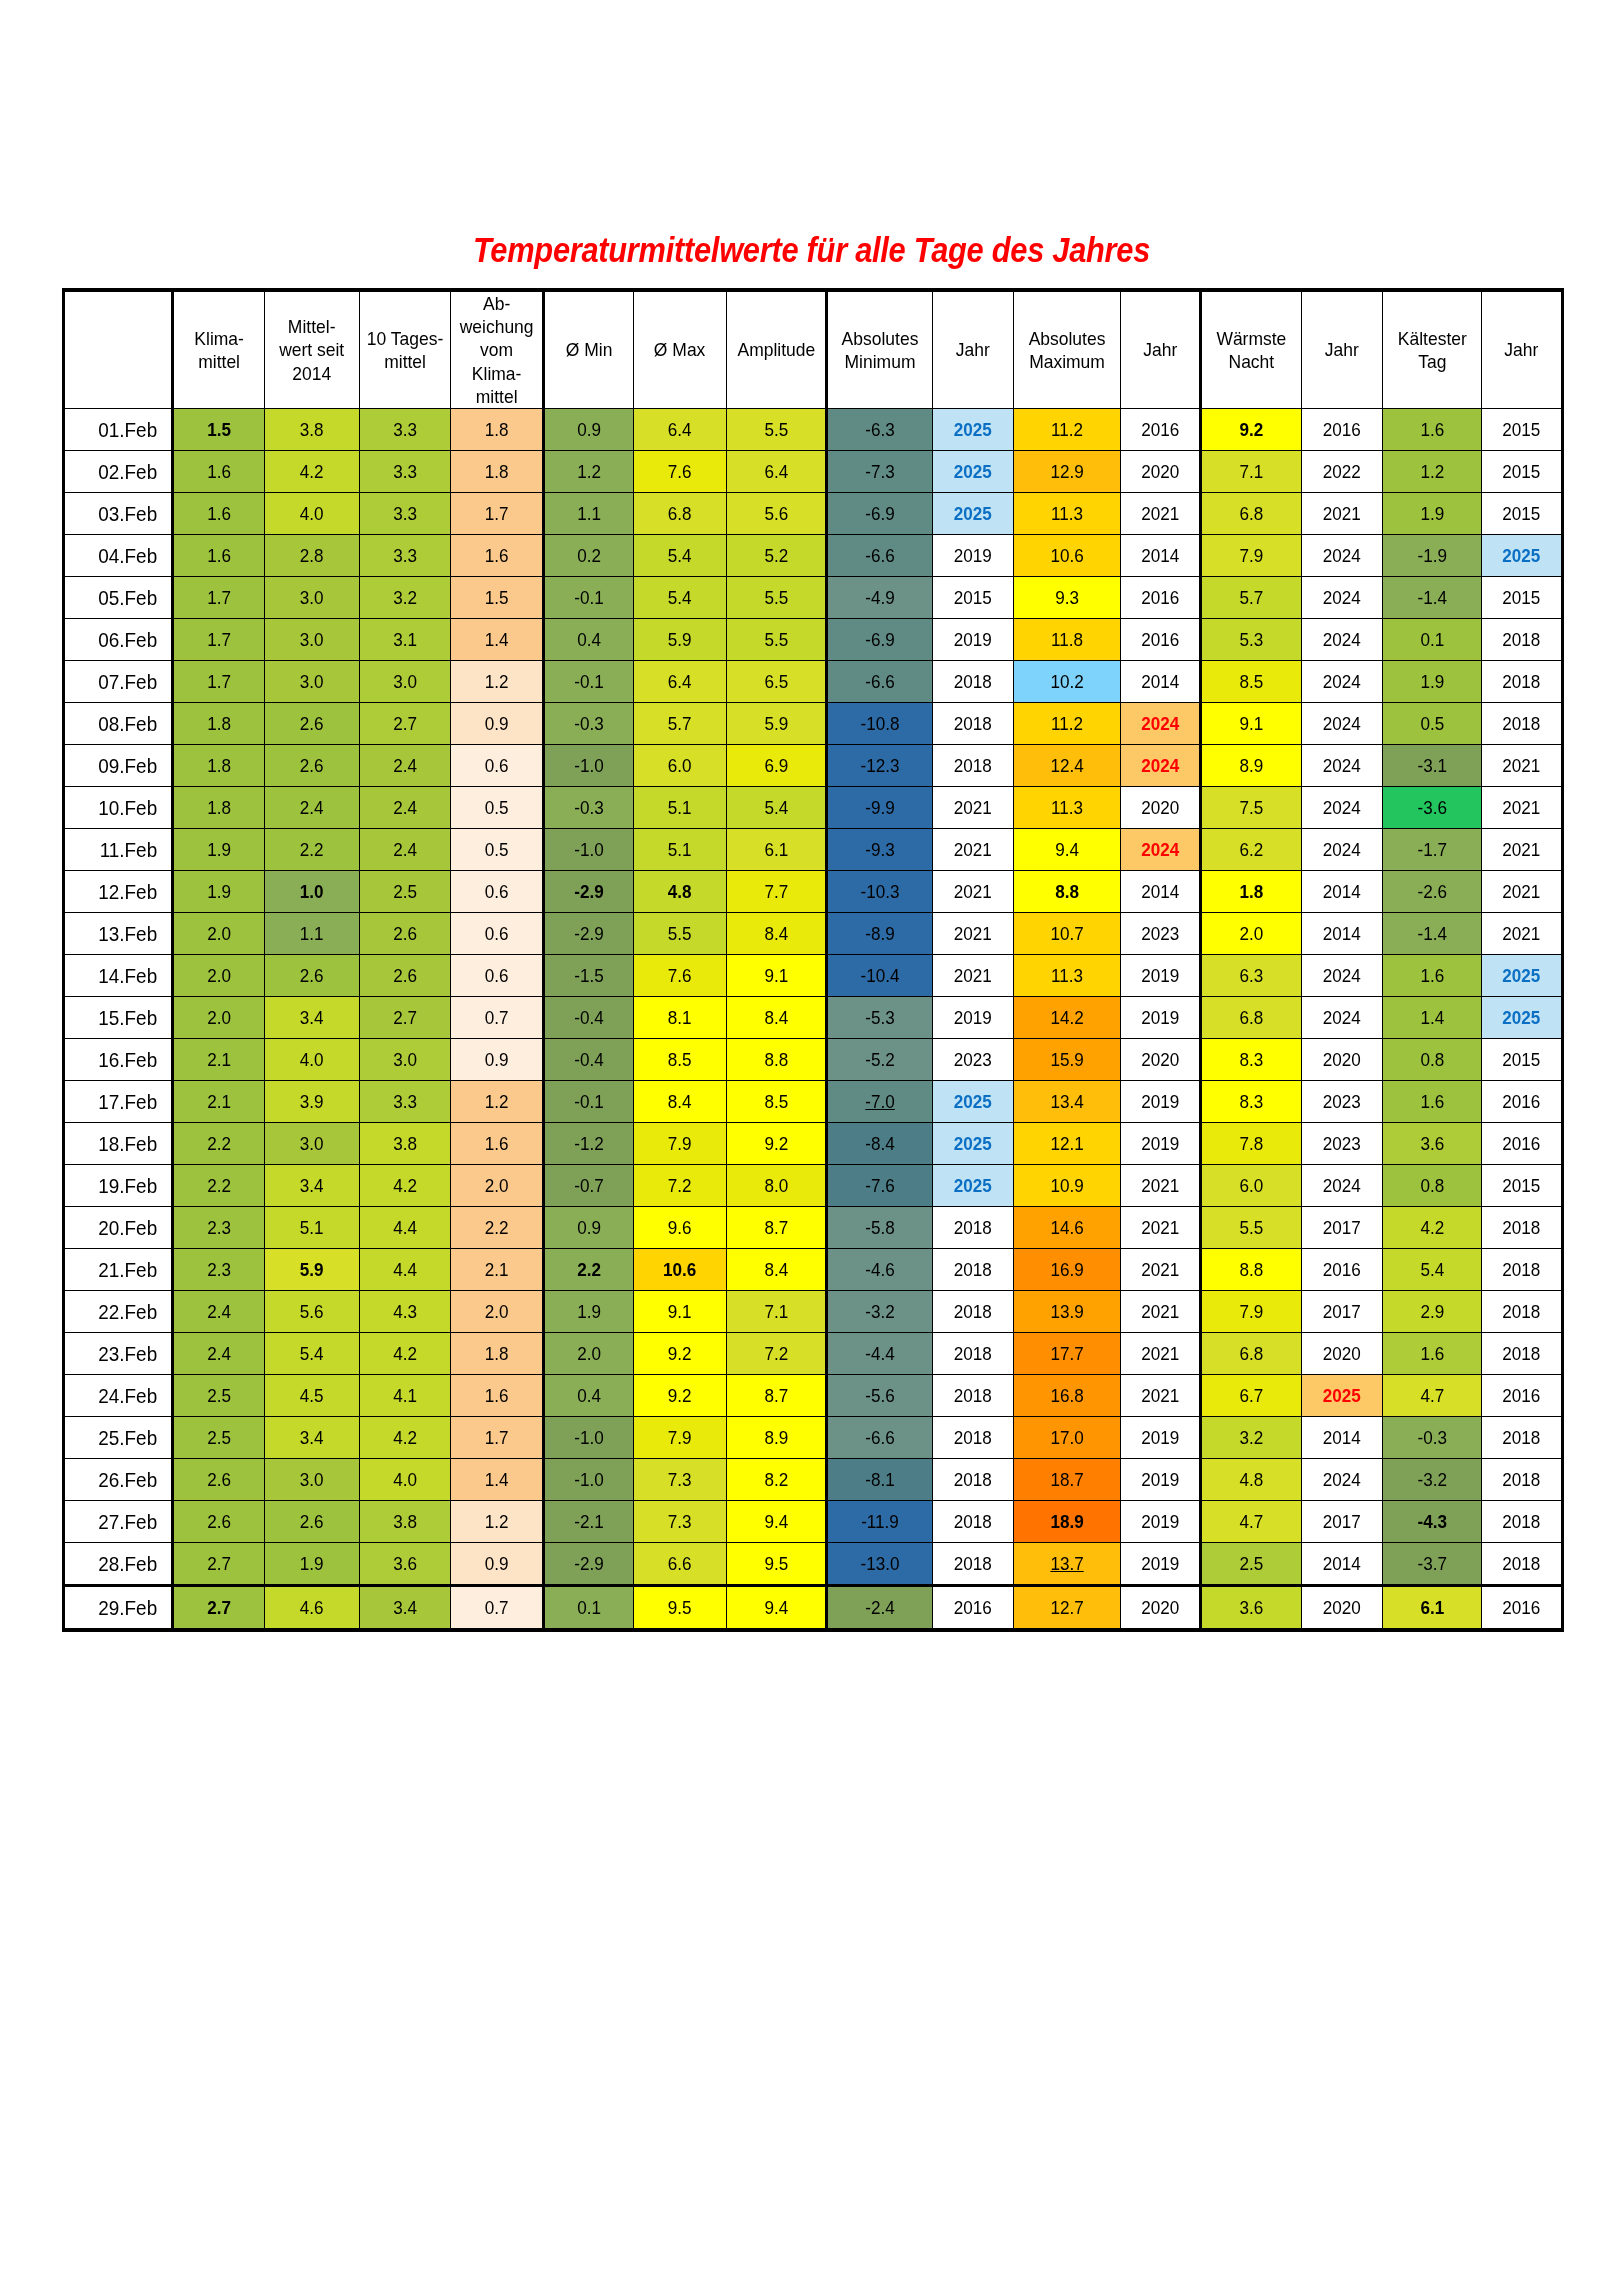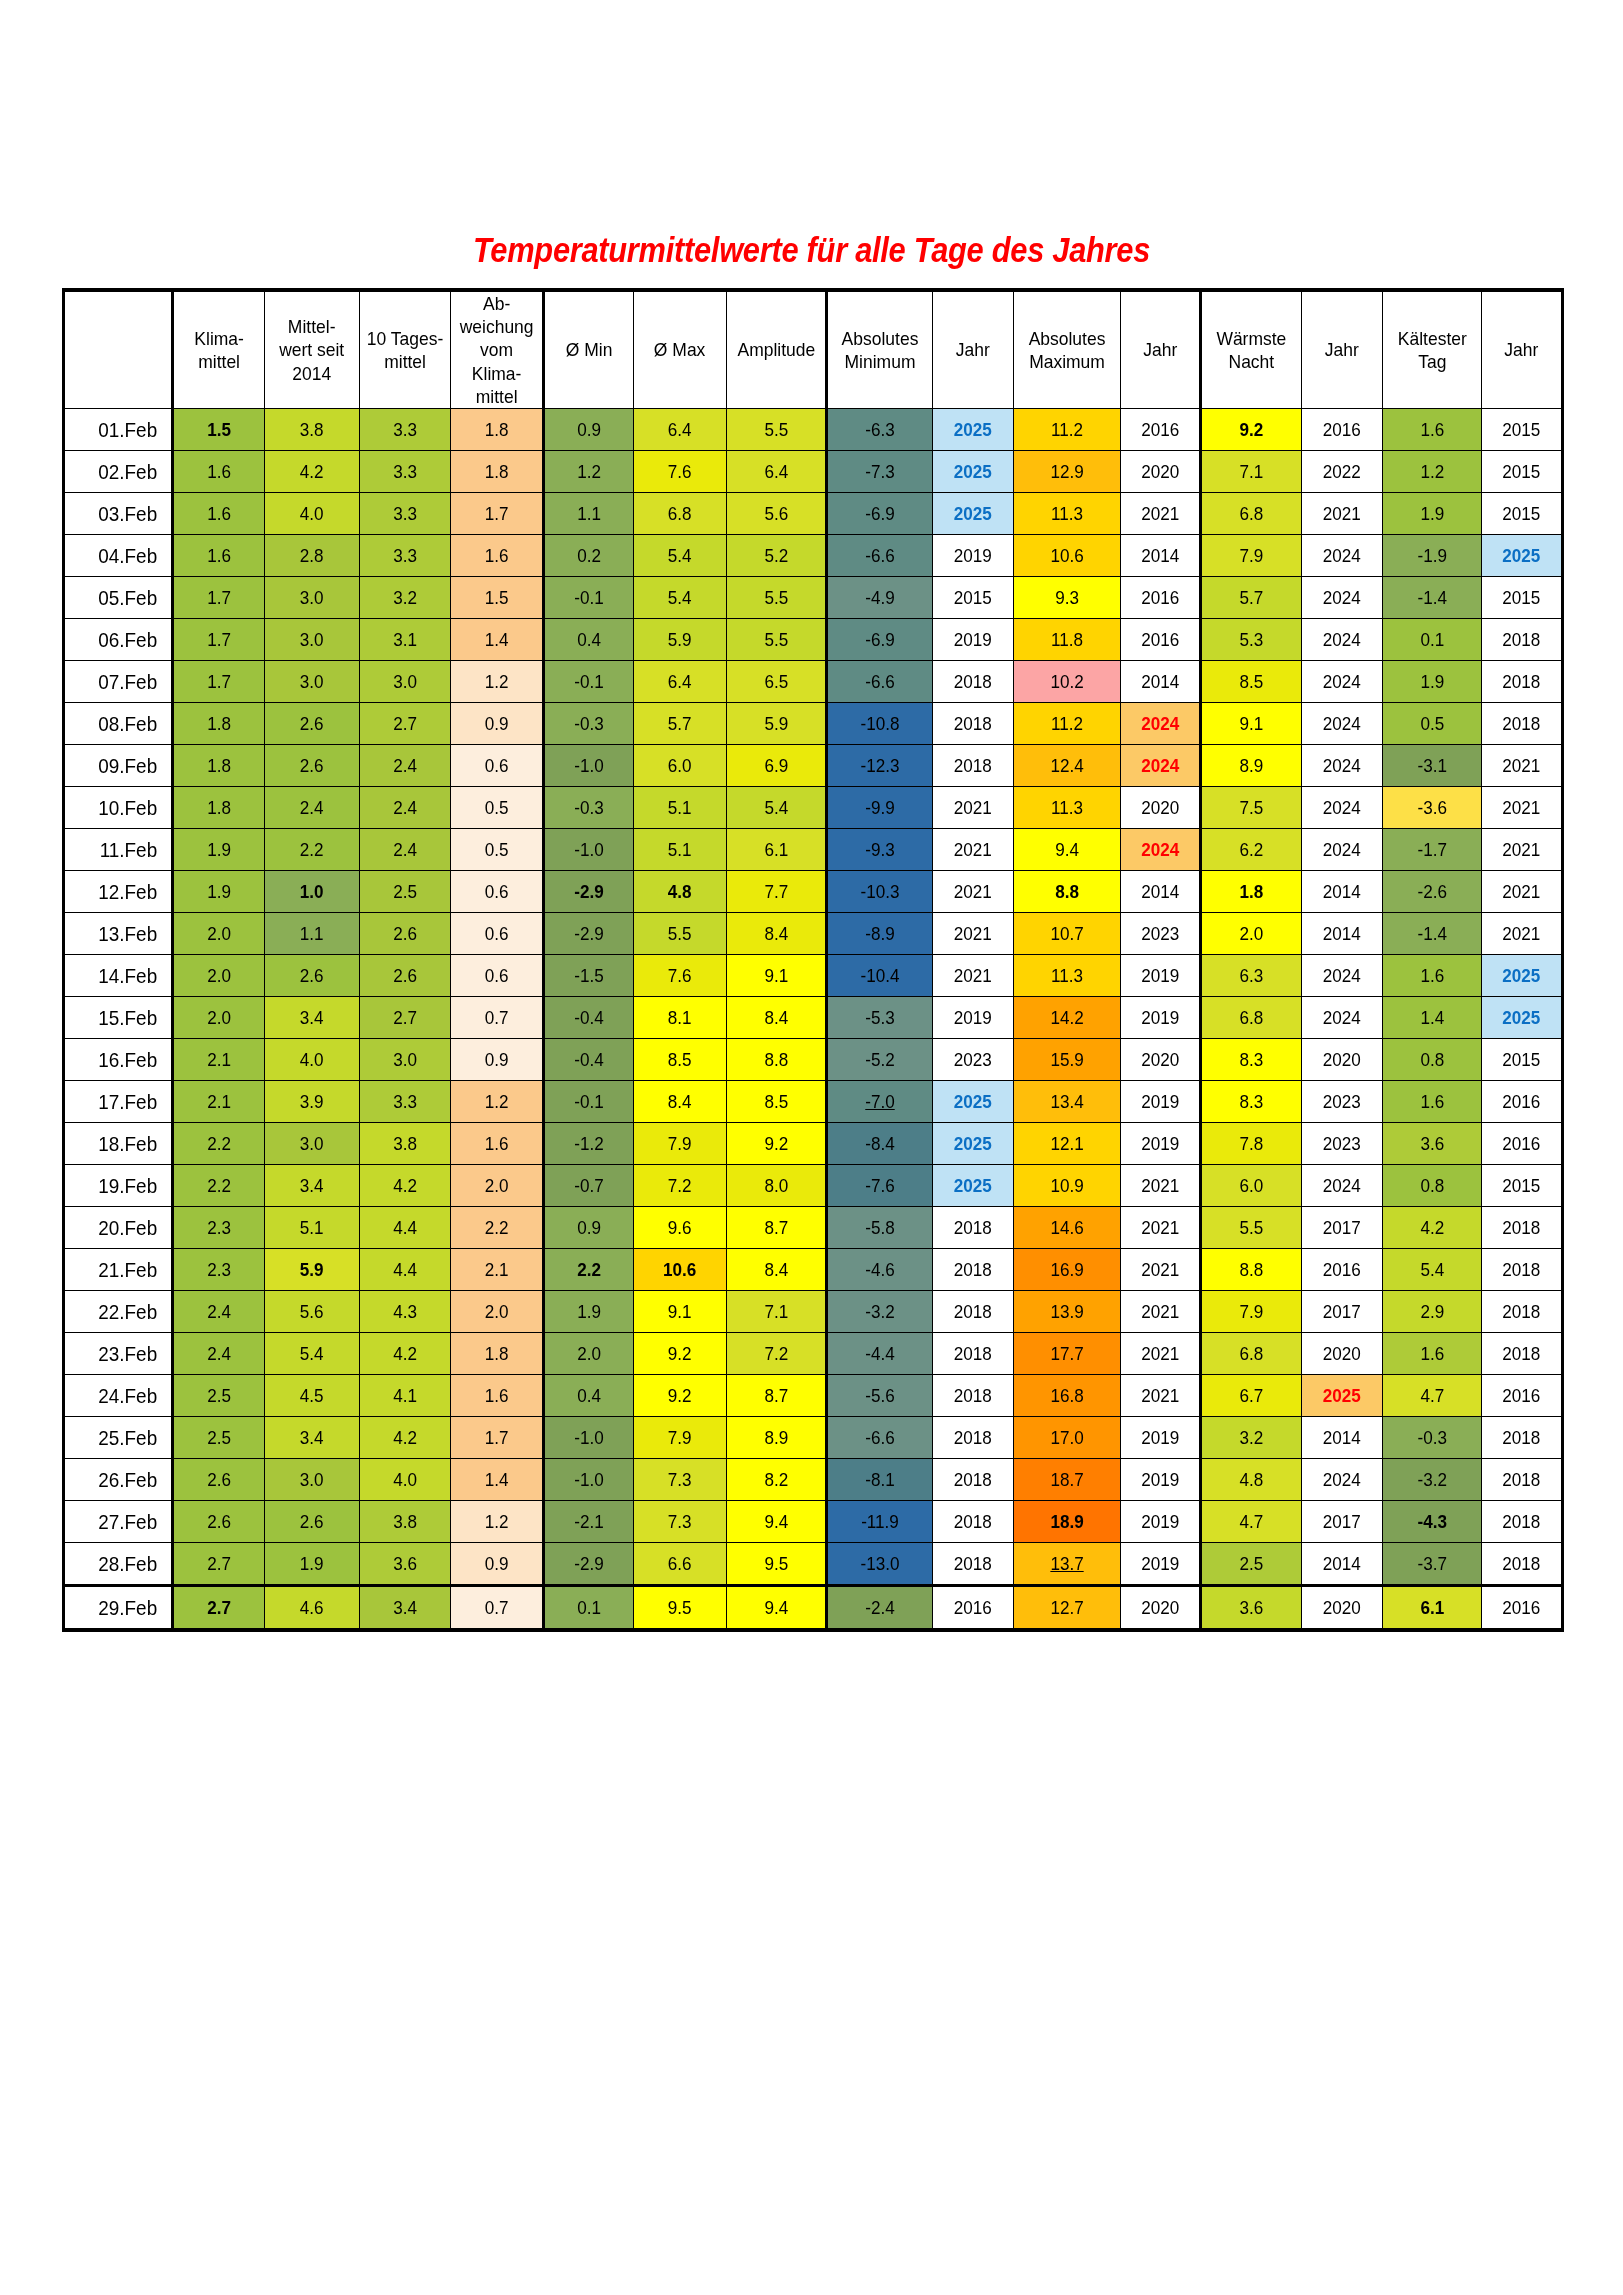--- a/index.html
+++ b/index.html
@@ -504,21 +504,21 @@
             </td>
             <td style="background: rgb(215, 224, 38);">
               <span class="v">6.5</span>
             </td>
             <td class="gl wh" style="background: rgb(95, 139, 132);">
               <span class="v">-6.6</span>
             </td>
             <td style="background: rgb(255, 255, 255);">
               <span class="v">2018</span>
             </td>
-            <td style="background: #fca5a5; text-align: center;">
+            <td style="background: #7dd3fc; text-align: center;">
               <span class="v">10.2</span>
             </td>
             <td style="background: rgb(255, 255, 255);">
               <span class="v">2014</span>
             </td>
             <td class="gl" style="background: rgb(234, 234, 10);">
               <span class="v">8.5</span>
             </td>
             <td style="background: rgb(255, 255, 255);">
               <span class="v">2024</span>
@@ -666,21 +666,21 @@
             </td>
             <td style="background: rgb(255, 255, 255);">
               <span class="v">2020</span>
             </td>
             <td class="gl" style="background: rgb(215, 224, 38);">
               <span class="v">7.5</span>
             </td>
             <td style="background: rgb(255, 255, 255);">
               <span class="v">2024</span>
             </td>
-            <td style="background: #fde047; margin-left: 28px;">
+            <td style="background: #22c55e; margin-left: 28px;">
               <span class="v">-3.6</span>
             </td>
             <td class="gr" style="background: rgb(255, 255, 255);">
               <span class="v">2021</span>
             </td>
           </tr>
           <tr>
             <td class="daycell">
               <span class="v">11.Feb</span>
             </td>

